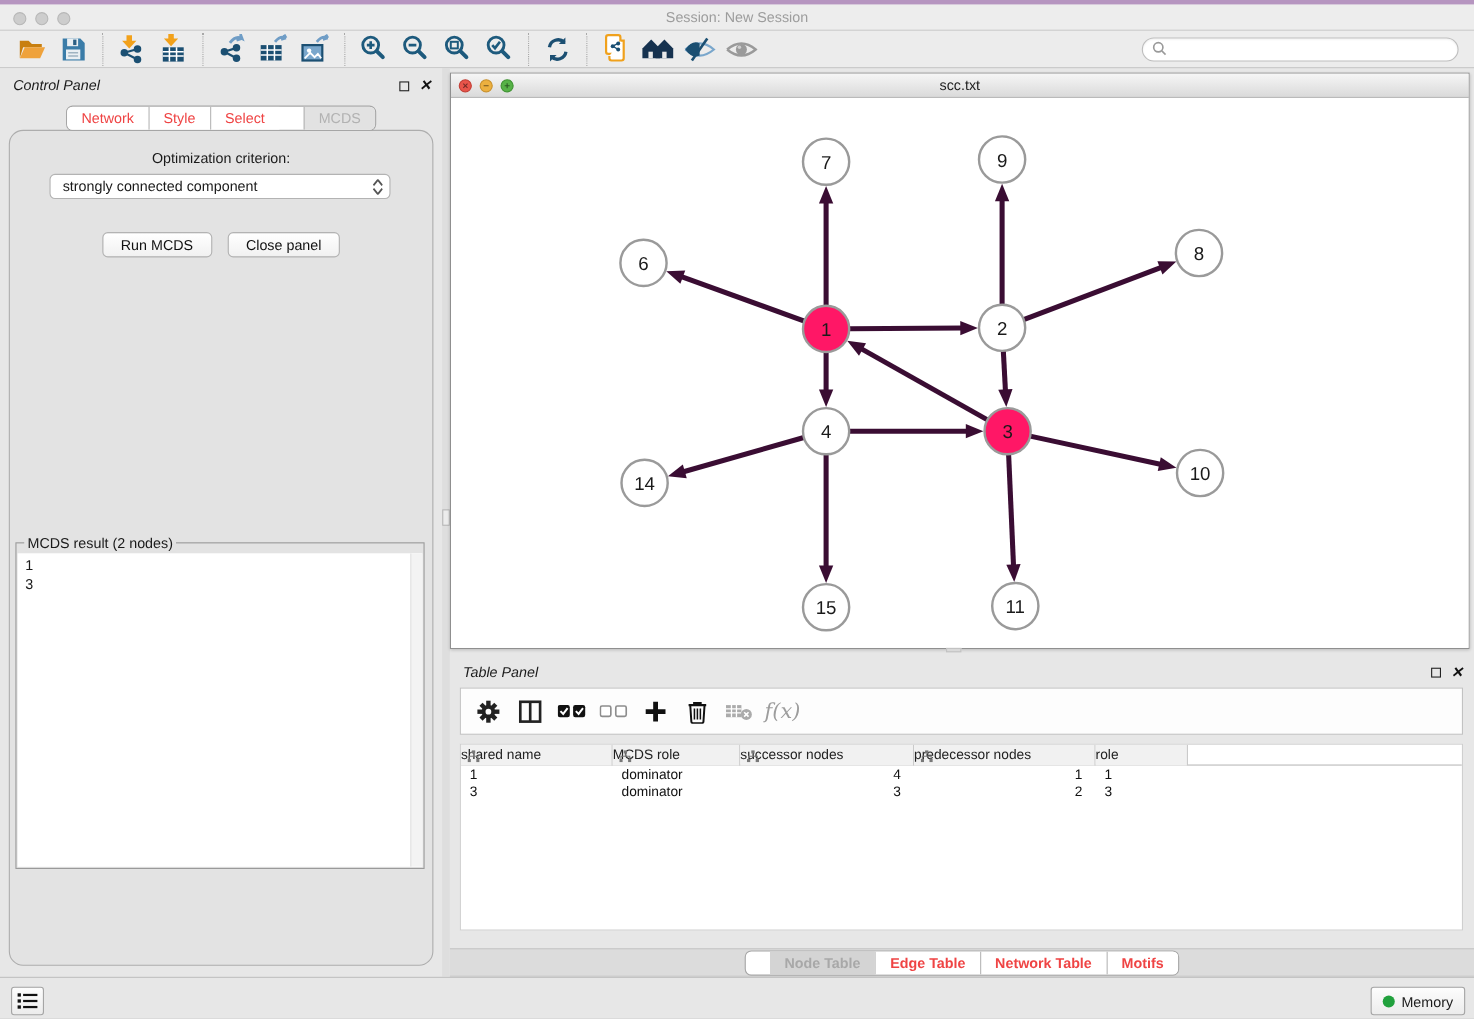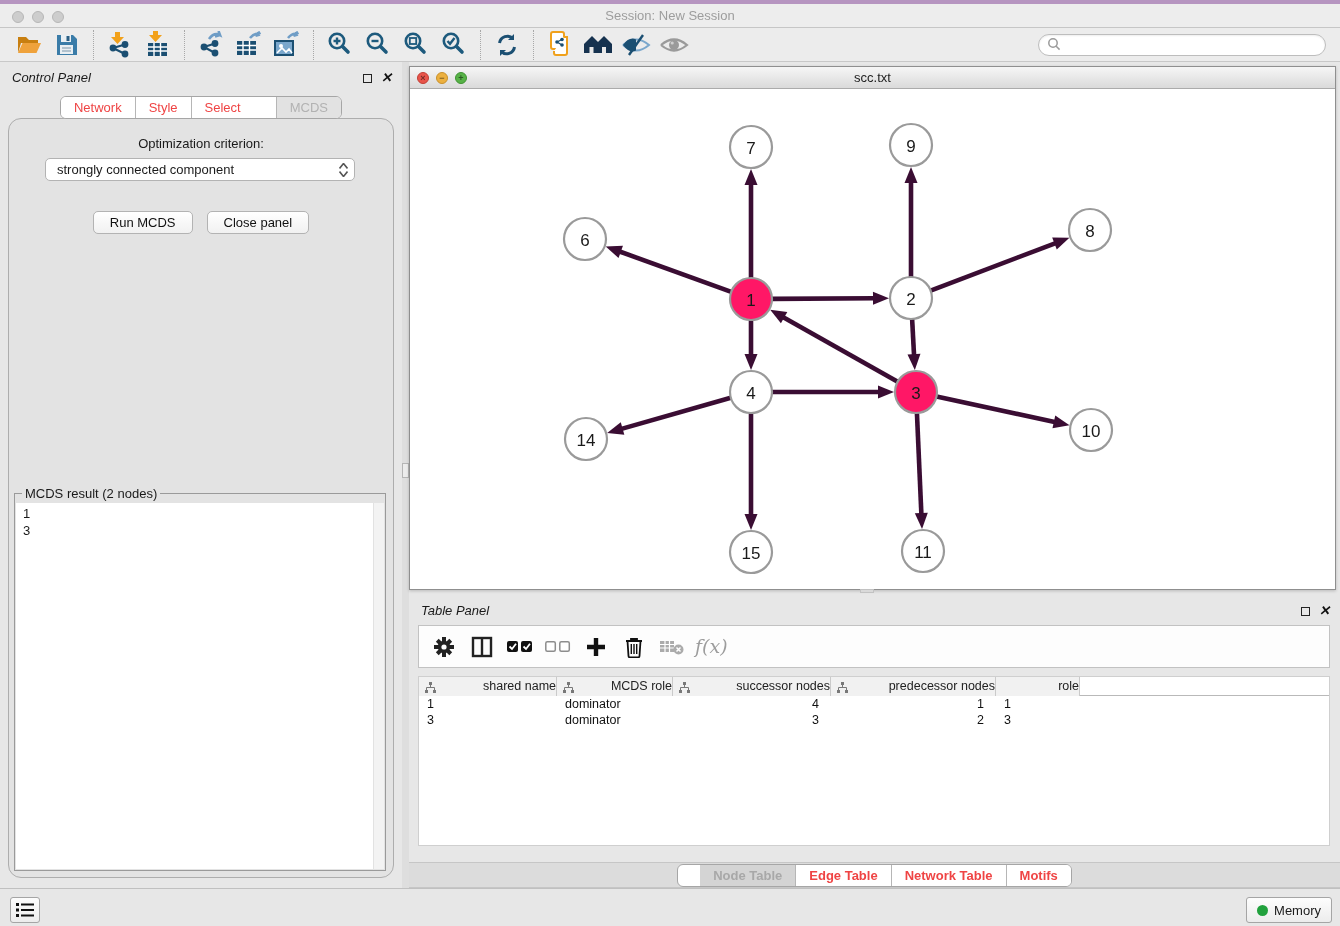--- a/index.html
+++ b/index.html
@@ -31,21 +31,21 @@
   .seg { padding:0 13px; height:21px; line-height:21px; background:#fff; color:#ef4444; cursor:default; }
   .seg + .seg { border-left:1px solid #b6b6b6; }
   .seg-active { background:#e2e2e2; color:#b2b2b2;margin-left:22px; }
   .cp-tabs-wrap { position:absolute; top:34px; left:0; width:100%; display:flex; justify-content:center; z-index:2; }
   .cp-content { position:absolute; left:8px; right:8px; top:56px; bottom:10px; background:#e3e3e3; border:1px solid #adadad; border-radius:13px; }
   .opt-label { position:absolute; top:17px; width:100%; text-align:center; }
   .criterion-select { position:absolute; top:39px; left:36px; width:310px; height:23px; background:#fff; border:1px solid #b3b3b3; border-radius:5px; display:flex; align-items:center; padding-left:11px; }
   .criterion-select .stepper { margin-left:auto; width:18px; display:flex; flex-direction:column; align-items:center; gap:2px; padding-right:4px; }
   .btn-row { position:absolute; top:72px; width:100%; display:flex; justify-content:center; gap:14px;margin-top:20px; }
   .mac-btn { height:23px; padding:0 16px; background:linear-gradient(#ffffff,#f1f1f1); border:1px solid #b3b3b3; border-radius:5px; font:13px "Liberation Sans",sans-serif; color:#111; }
-  .groupbox { position:absolute; left:5px; right:7px; top:374px; height:378px; border:1px solid #9a9a9a; }
+  .groupbox { position:absolute; left:5px; right:7px; top:374px; height:297px; border:1px solid #9a9a9a; }
   .groupbox-label { position:absolute; top:-8px; left:7px; background:#e3e3e3; padding:0 3px; }
   .result-area { position:absolute; left:1px; right:1px; top:9px; bottom:1px; background:#fff; overflow:hidden; }
   .result-lines { padding:2px 7px; line-height:17px; }
   .result-scroll { position:absolute; top:0; bottom:0; right:0; width:11px; background:#f3f3f3; border-left:1px solid #e2e2e2; }
 
   
   .v-splitter { position:absolute; left:402px; top:62px; width:7px; bottom:38px; background:#dedede; }
   .v-grip { position:absolute; top:401px; left:0; width:7px; height:15px; background:#ececec; border:1px solid #b5b5b5; }
   .h-grip { position:absolute; left:860px; top:589px; width:14px; height:4px; background:#d9d9d9; border:1px solid #c2c2c2; }
 
@@ -61,21 +61,21 @@
   .net-canvas { position:absolute; left:0; top:22px; right:0; bottom:0; background:#fff; }
 
   
   .table-panel { position:absolute; left:409px; top:595px; width:931px; height:293px; background:#e7e7e7; }
   .tp-toolbar { position:absolute; left:9px; width:912px; top:30px; height:43px; background:#fdfdfd; border:1px solid #c2c2c2; display:flex; align-items:center; padding:13px 8px; gap:4px; }
   .tp-ic { width:34px; height:34px; display:flex; align-items:center; justify-content:center; }
   .tbl { position:absolute; left:9px; width:912px; top:81px; height:170px; background:#fff; border:1px solid #cfcfcf; overflow:hidden; }
   .thead { display:flex; height:19px; border-bottom:1px solid #b9b9b9; }
   .th { position:relative; background:#f1f1f1; border-right:1px solid #cacaca; height:19px; }
   .tree-ic { position:absolute; left:6px; top:4px; }
-  .th-label { display:block; width:100%; text-align:right; line-height:19px; font-size:12.5px; color:#222; }
+  .th-label { display:block; width:100%; text-align:left; line-height:19px; font-size:12.5px; color:#222; }
   .tr { display:flex; height:16px; }
   .td { font-size:12.5px; line-height:16px; color:#111; overflow:hidden; white-space:nowrap; }
   .align-left { text-align:left; padding-left:8px; }
   .align-right { text-align:right; padding-right:12px; }
   .tp-tabs-strip { position:absolute; left:0; right:0; bottom:0; height:26px; background:#dcdcdc; border-top:1px solid #c6c6c6; border-bottom:1px solid #c6c6c6; display:flex; align-items:center; justify-content:center; }
   .tp-tabs-strip .seg { font-weight:bold; }
   .tp-tabs-strip .seg-active { background:#d4d4d4; color:#a8a8a8; }
 
   
   .statusbar { position:absolute; left:0; right:0; bottom:0; height:38px; background:#e7e7e7; border-top:1px solid #c0c0c0; }

